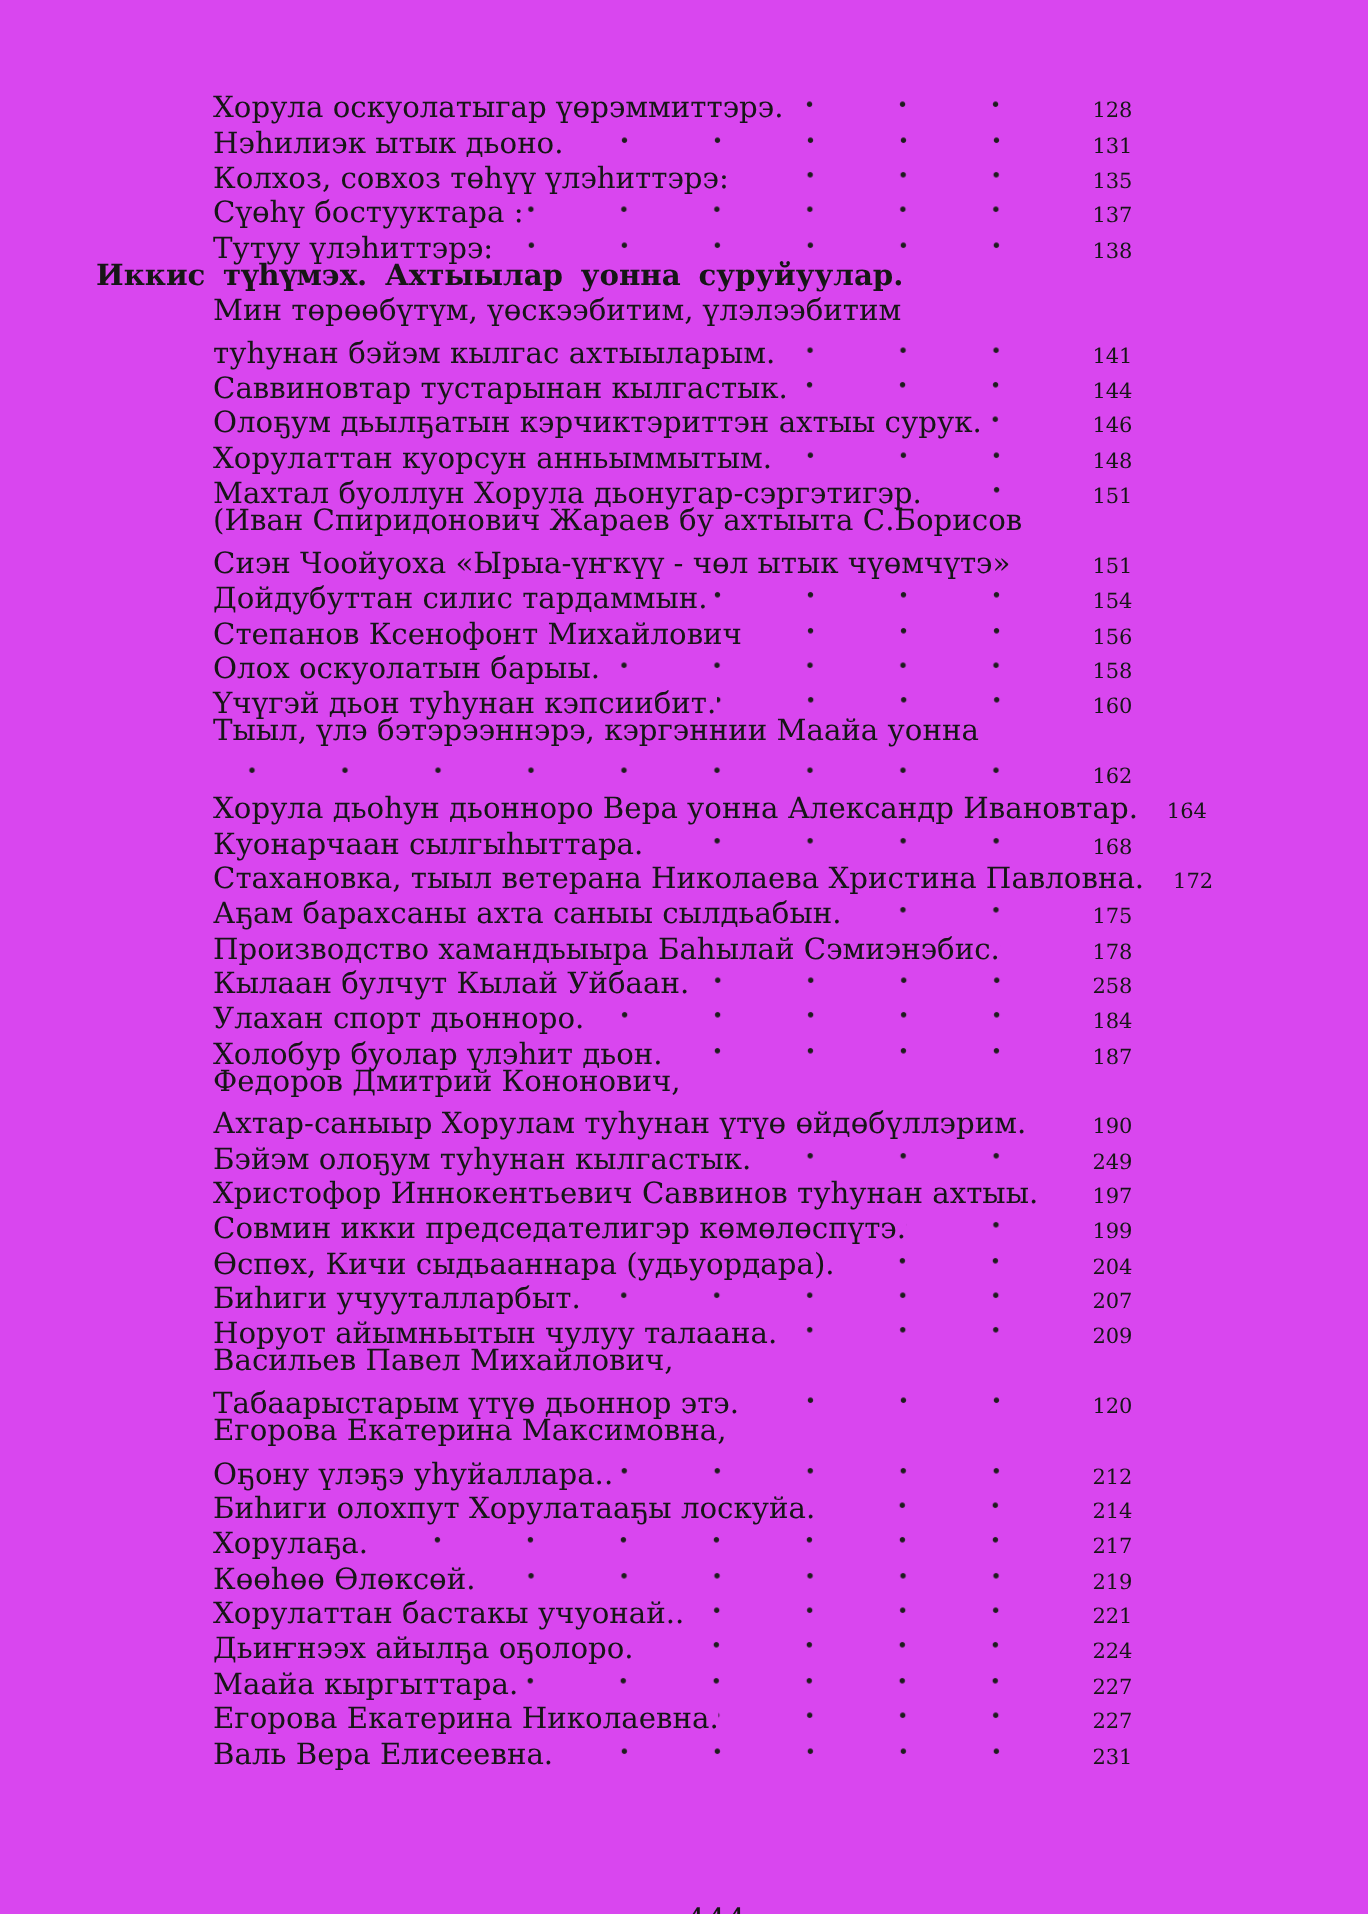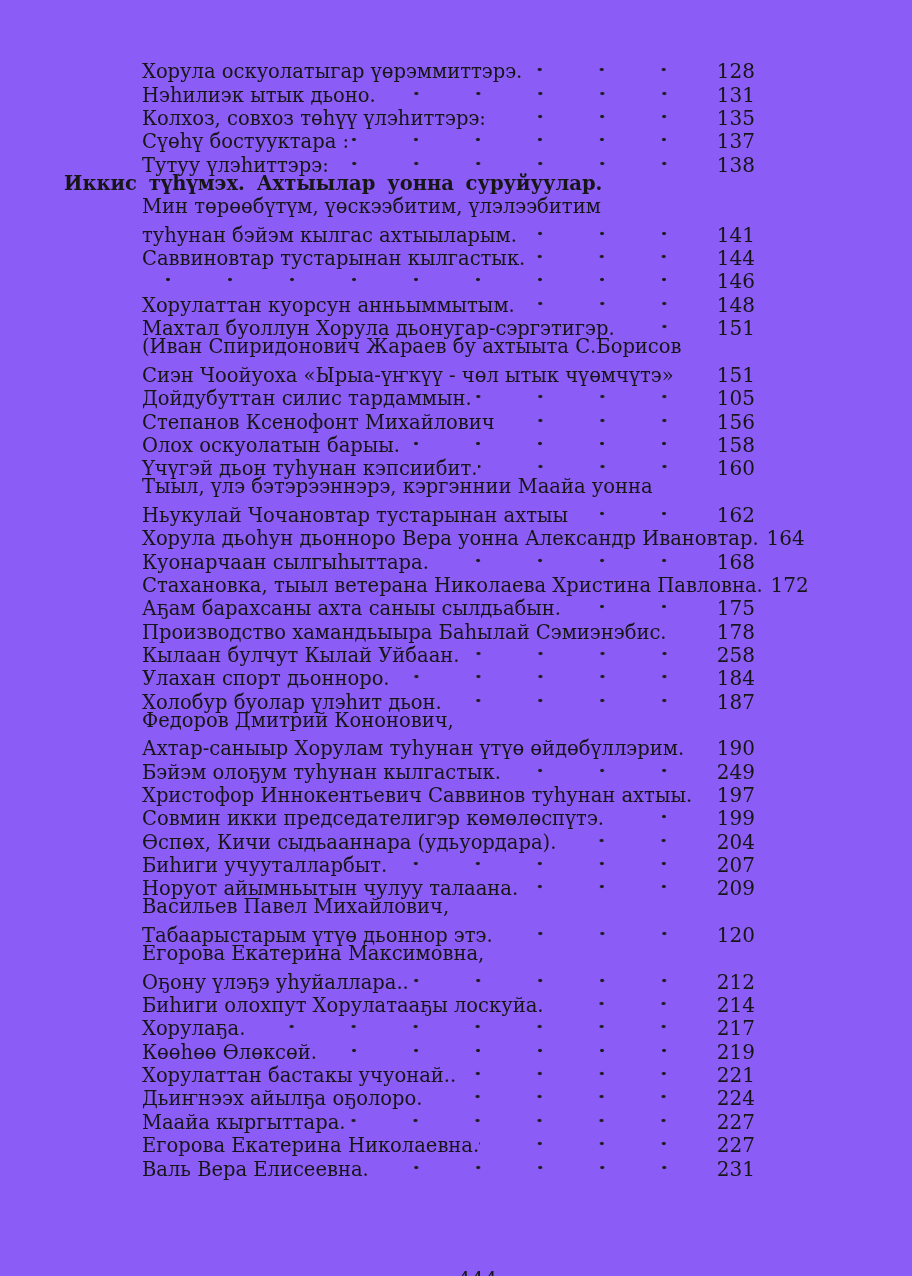--- a/index.html
+++ b/index.html
@@ -4,21 +4,21 @@
 <style>
   html, body {
     margin: 0;
     padding: 0;
     background: #ffffff;
   }
   .book-page {
     position: relative;
     width: 912px;
     height: 1276px;
-    background: #8b5cf6;
+    background: #d946ef;
     color: #161616;
     font-family: "DejaVu Serif", "Liberation Serif", serif;
     overflow: hidden;
   }
   .toc {
     position: absolute;
     top: 55px;
     left: 64px;
     width: 691px;
   }
@@ -49,21 +49,21 @@
     height: 23.35px;
     background-image: radial-gradient(circle, #1d1d1d 1.5px, rgba(0,0,0,0) 2.1px);
     background-size: 62px 5px;
     background-repeat: repeat-x;
     background-position: right 14px bottom 6px;
   }
   .toc-page-num {
     flex: 0 0 auto;
     min-width: 46px;
     text-align: right;
-    font-size: 20px;
+    font-size: 14px;
   }
   .footer-page-number {
     position: absolute;
     top: 1268px;
     left: 0;
     right: 0;
     text-align: center;
     text-indent: 44px;
     font-size: 19.5px;
     letter-spacing: 1px;
@@ -109,20 +109,21 @@
         <span class="toc-title">туһунан бэйэм кылгас ахтыыларым.</span>
         <span class="dot-leader"></span>
         <span class="toc-page-num">141</span>
       </div>
       <div class="toc-row entry">
         <span class="toc-title">Саввиновтар тустарынан кылгастык.</span>
         <span class="dot-leader"></span>
         <span class="toc-page-num">144</span>
       </div>
       <div class="toc-row entry">
+        <span class="toc-title">Олоҕум дьылҕатын кэрчиктэриттэн ахтыы сурук.</span>
         <span class="dot-leader"></span>
         <span class="toc-page-num">146</span>
       </div>
       <div class="toc-row entry">
         <span class="toc-title">Хорулаттан куорсун анньыммытым.</span>
         <span class="dot-leader"></span>
         <span class="toc-page-num">148</span>
       </div>
       <div class="toc-row entry">
         <span class="toc-title">Махтал буоллун Хорула дьонугар-сэргэтигэр.</span>
@@ -133,42 +134,41 @@
         <span class="toc-title">(Иван Спиридонович Жараев бу ахтыыта С.Борисов</span>
       </div>
       <div class="toc-row entry">
         <span class="toc-title">Сиэн Чоойуоха «Ырыа-үҥкүү - чөл ытык чүөмчүтэ»</span>
         <span class="dot-leader"></span>
         <span class="toc-page-num">151</span>
       </div>
       <div class="toc-row entry">
         <span class="toc-title">Дойдубуттан силис тардаммын.</span>
         <span class="dot-leader"></span>
-        <span class="toc-page-num">105</span>
+        <span class="toc-page-num">154</span>
       </div>
       <div class="toc-row entry">
         <span class="toc-title">Степанов Ксенофонт Михайлович</span>
         <span class="dot-leader"></span>
         <span class="toc-page-num">156</span>
       </div>
       <div class="toc-row entry">
         <span class="toc-title">Олох оскуолатын барыы.</span>
         <span class="dot-leader"></span>
         <span class="toc-page-num">158</span>
       </div>
       <div class="toc-row entry">
         <span class="toc-title">Үчүгэй дьон туһунан кэпсиибит.</span>
         <span class="dot-leader"></span>
         <span class="toc-page-num">160</span>
       </div>
       <div class="toc-row entry">
         <span class="toc-title">Тыыл, үлэ бэтэрээннэрэ, кэргэннии Маайа уонна</span>
       </div>
       <div class="toc-row entry">
-        <span class="toc-title">Ньукулай Чочановтар тустарынан ахтыы</span>
         <span class="dot-leader"></span>
         <span class="toc-page-num">162</span>
       </div>
       <div class="toc-row entry">
         <span class="toc-title">Хорула дьоһун дьонноро Вера уонна Александр Ивановтар.</span>
         <span class="dot-leader"></span>
         <span class="toc-page-num">164</span>
       </div>
       <div class="toc-row entry">
         <span class="toc-title">Куонарчаан сылгыһыттара.</span>

